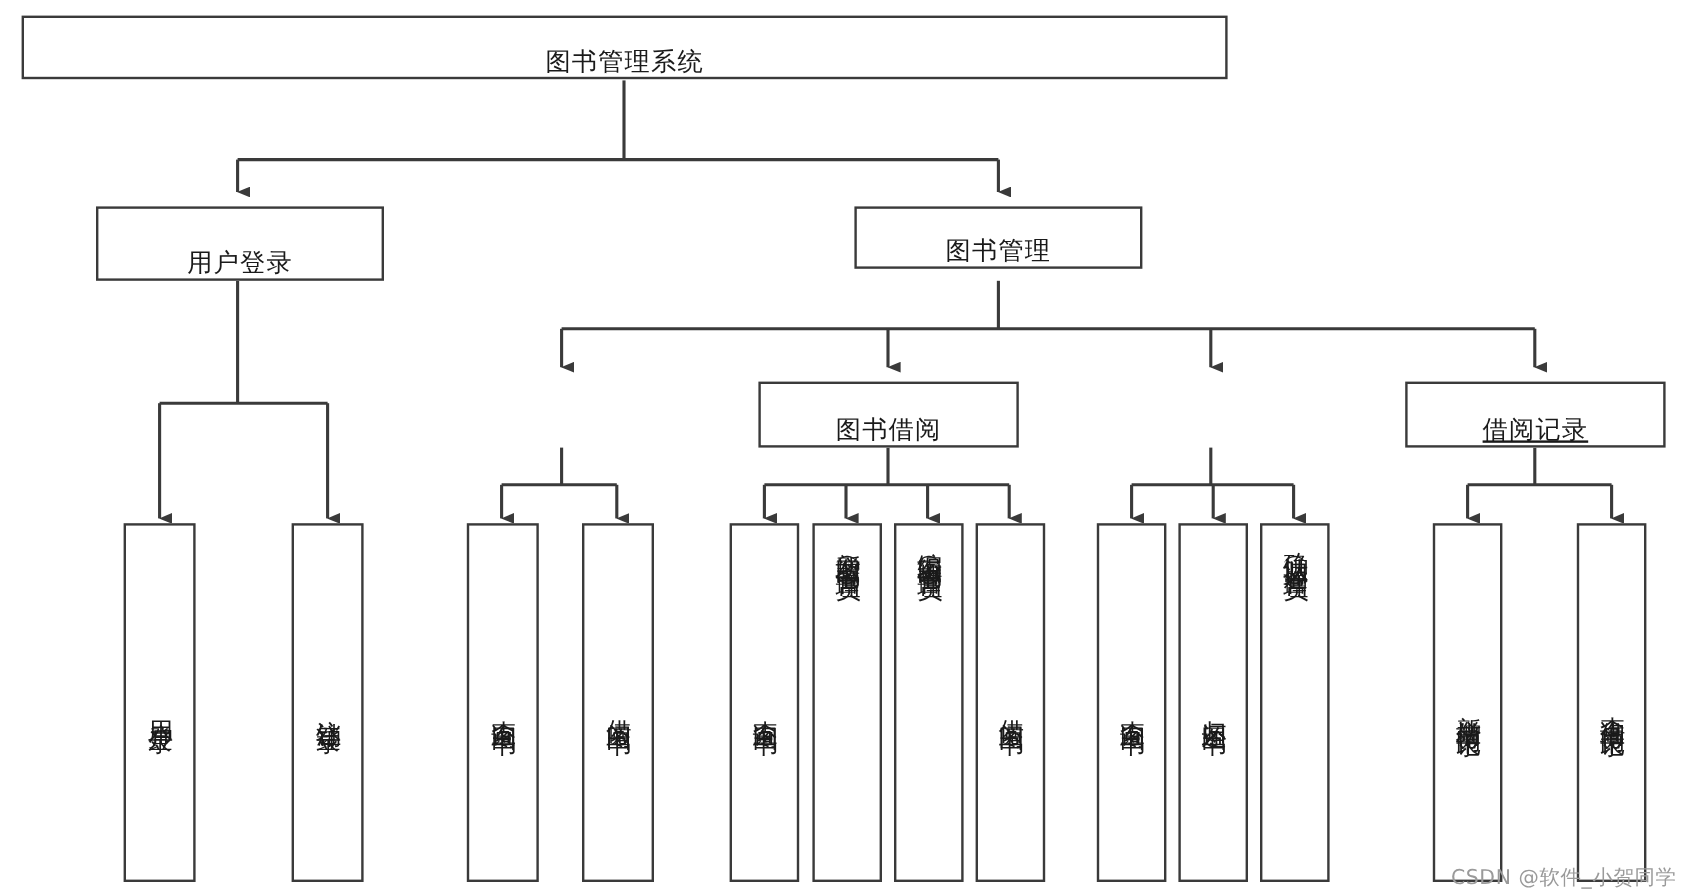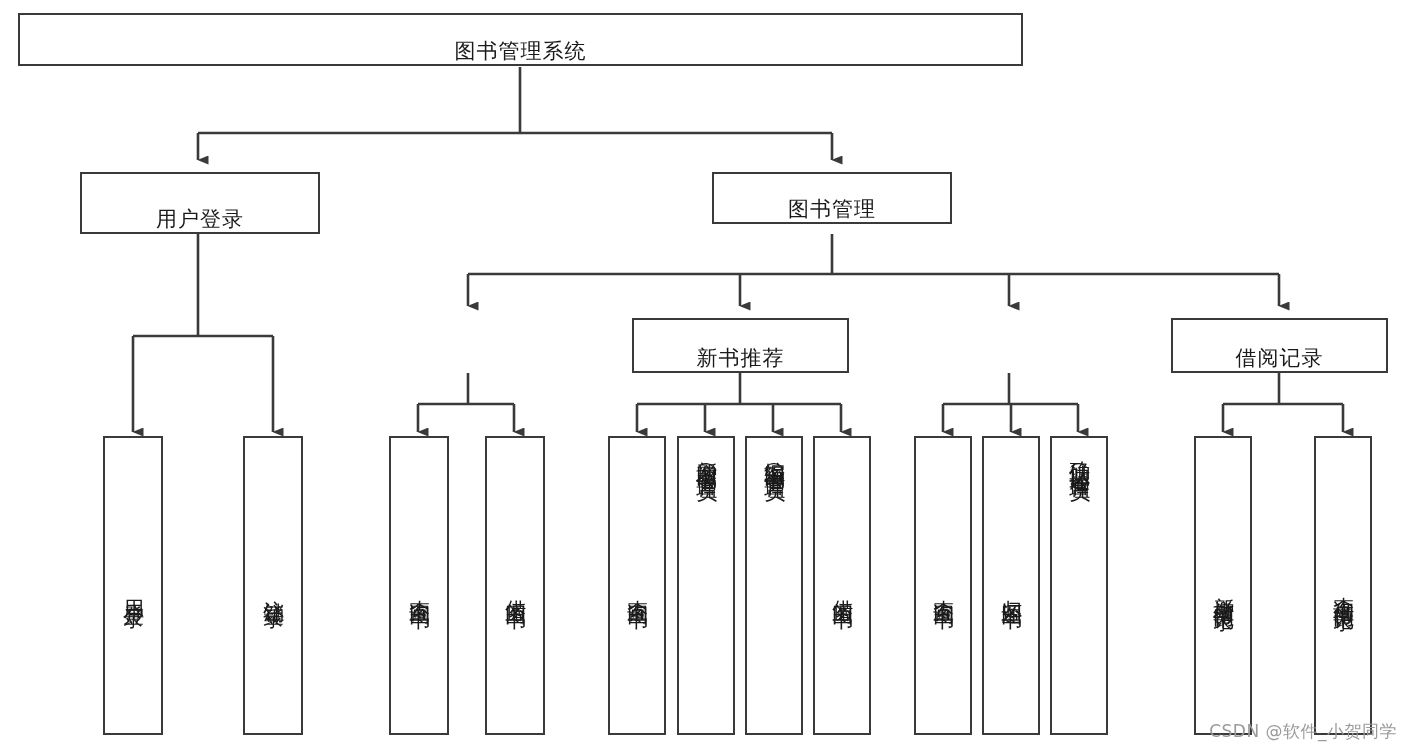--- a/index.html
+++ b/index.html
@@ -135,23 +135,23 @@
   </div>
 
   <div class="node horiz" style="left:80px; top:172px; width:240px; height:62px;">
     <span>用户登录</span>
   </div>
   <div class="node horiz" style="left:712px; top:172px; width:240px; height:52px;">
     <span>图书管理</span>
   </div>
 
   <div class="node horiz" style="left:632px; top:318px; width:217px; height:55px;">
-    <span>新书推荐</span>
+    <span>图书借阅</span>
   </div>
-  <div class="node horiz" style="left:1171px; top:318px; width:217px; height:55px;">
+  <div class="node horiz" style="left:1171px; top:318px; width:217px; height:55px;text-decoration:underline;">
     <span>借阅记录</span>
   </div>
 
   <div class="node vert centered" style="left:103px; top:436px; width:60px; height:299px;">
     <span class="vlabel">用户登录</span>
   </div>
   <div class="node vert centered" style="left:243px; top:436px; width:60px; height:299px;">
     <span class="vlabel">注销登录</span>
   </div>
 

